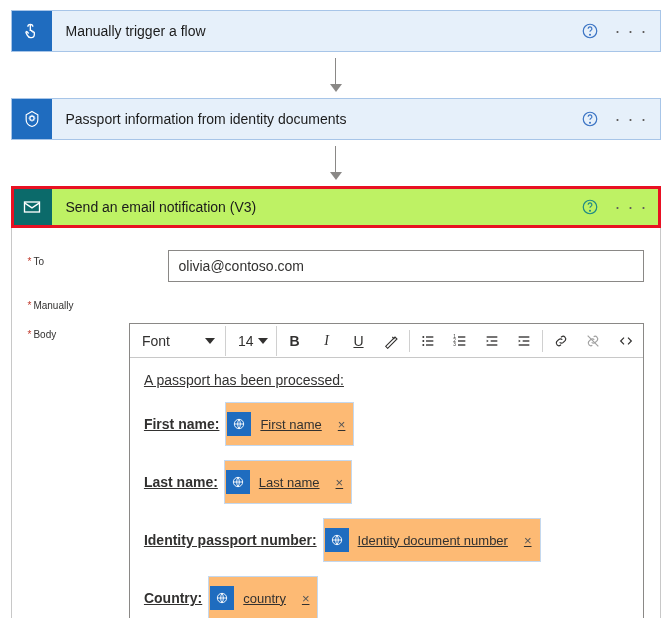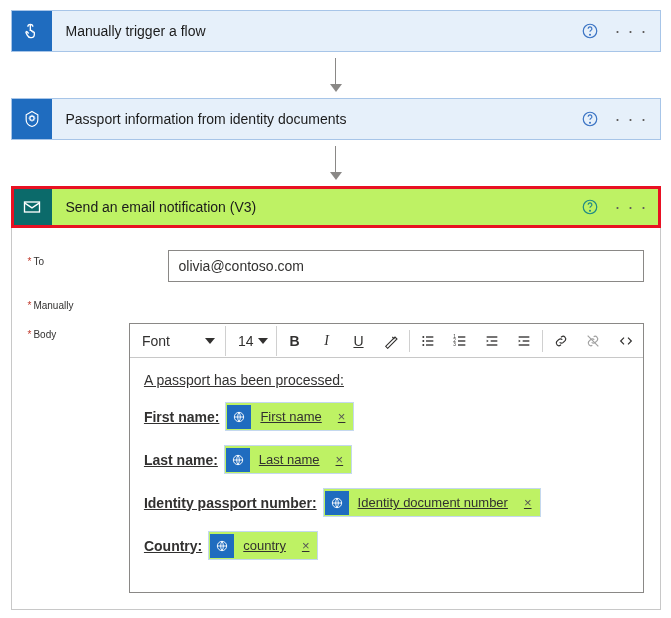--- a/index.html
+++ b/index.html
@@ -63,22 +63,22 @@
   }
   .size-select {
     display:flex; align-items:center; gap:4px; height:30px; padding:0 8px;
     border-right:1px solid #d0d0d0; cursor:pointer;
   }
   .caret { width:0;height:0;border-left:5px solid transparent;border-right:5px solid transparent;border-top:6px solid #323130; }
   .editor-body { padding:14px 14px 18px 14px; font-size:14px; color:#323130;text-decoration:underline; }
   .editor-line { margin:14px 0; display:flex; align-items:center; flex-wrap:wrap; gap:6px; }
   .bold { font-weight:700; }
   .token {
-    display:inline-flex; align-items:center; background:#bef264; border:1px solid #c4d8ee;
-    height:29px;
+    display:inline-flex; align-items:center; background:#fdba74; border:1px solid #c4d8ee;
+    height:44px;
   }
   .token-ico {
     width:24px; height:24px; background:#1f6cbf; display:flex;
     align-items:center; justify-content:center; margin:1px;
   }
   .token-label { padding:0 8px 0 8px; font-size:13px; color:#323130; }
   .token-x { padding:0 8px; color:#555; cursor:pointer; font-size:13px; }
   svg { display:block; }
 </style>
 </head>

